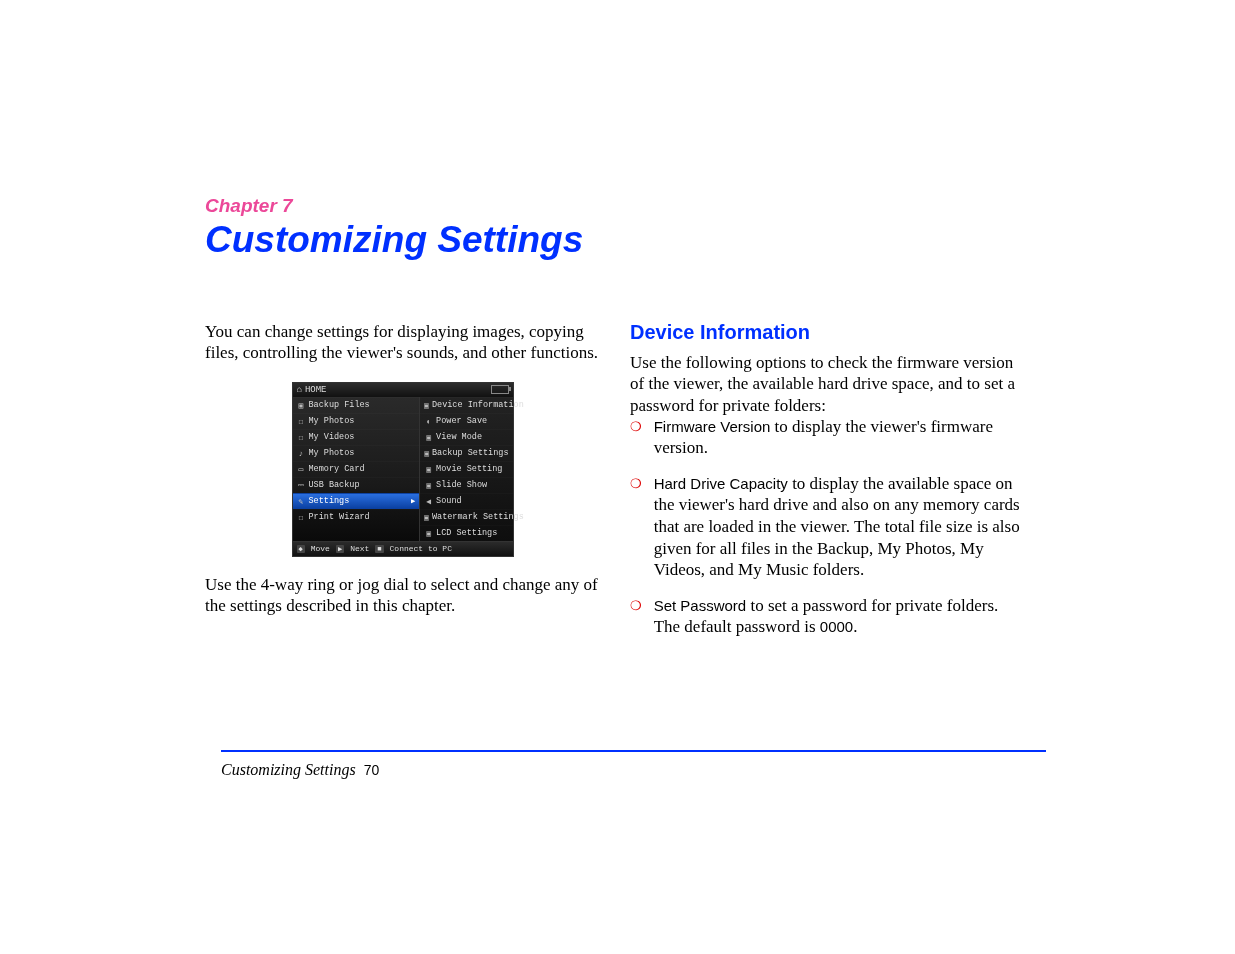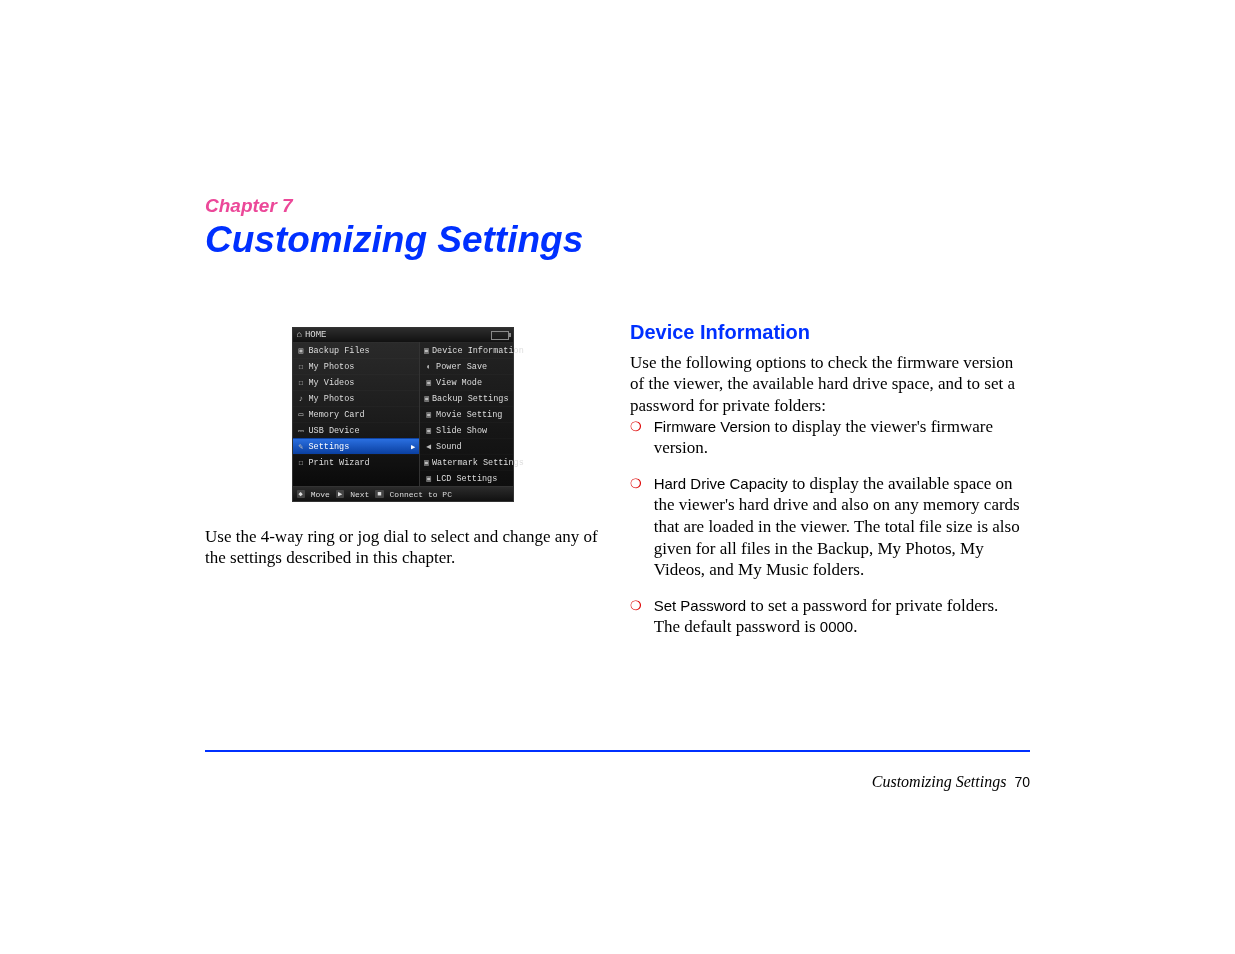--- a/index.html
+++ b/index.html
@@ -79,21 +79,21 @@
   
   .bsans {
     font-family: Arial, Helvetica, sans-serif;
     font-size: 15px;
     margin-top: 20px;
   }
 
   
   .device {
     width: 220px;
-    margin: 6px auto 24px auto;
+    margin: 6px auto 17px auto;
     background: #000;
     font-family: "Courier New", monospace;
     font-size: 8.5px;
     color: #ddd;
     border: 1px solid #333;
   }
   .dev-top {
     display: flex;
     justify-content: space-between;
     align-items: center;
@@ -146,41 +146,41 @@
     height: 10px;
     font-size: 8px;
     border-top:1px solid #333;
   }
   .key {
     background:#444; color:#ddd; padding:0 2px; border-radius:1px; font-size:7px;
   }
 
   .footer {
     position: absolute;
-    left: 205px;
+    left: 221px;
     top: 750px;
     width: 825px;
     border-top: 2px solid #0030ff;
-    padding-top: 21px;
-    text-align: right;
+    padding-top: 9px;
     font-style: italic;
     font-size: 16px;
   }
   .footer .pg { font-style: normal; font-family: Arial, sans-serif; font-size: 14px; margin-left: 4px;}
 </style>
 </head>
 <body>
 
 <div class="page">
   <div class="chapter-label">Chapter 7</div>
   <div class="chapter-title">Customizing Settings</div>
 
   <div class="columns">
 
     <div class="col">
+      <p class="body-text">You can change settings for displaying images, copying files, controlling the viewer's sounds, and other functions.</p>
 
       <div class="device">
         <div class="dev-top">
           <span class="dev-home-icon">HOME</span>
           <span class="dev-battery"></span>
         </div>
         <div class="dev-body">
           <div class="dev-left">
             <div class="dev-row">
                 <span class="dev-ico">▣</span>
@@ -197,21 +197,21 @@
             <div class="dev-row">
                 <span class="dev-ico">♪</span>
                 <span>My Photos</span>
               </div>
             <div class="dev-row">
                 <span class="dev-ico">▭</span>
                 <span>Memory Card</span>
               </div>
             <div class="dev-row">
                 <span class="dev-ico">⎓</span>
-                <span>USB Device</span>
+                <span>USB Backup</span>
               </div>
             <div class="dev-row sel">
                 <span class="dev-ico">✎</span>
                 <span>Settings</span>
                 <span class="tri"></span>
               </div>
             <div class="dev-row">
                 <span class="dev-ico">☐</span>
                 <span>Print Wizard</span>
               </div>

